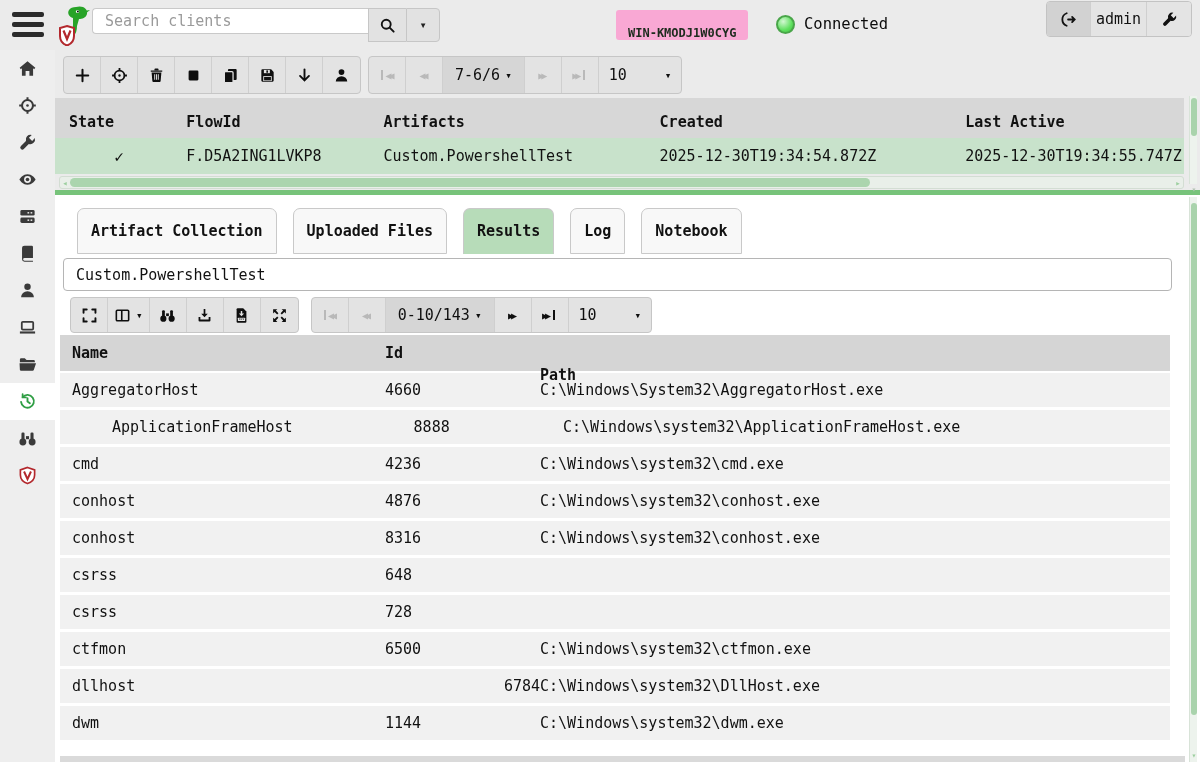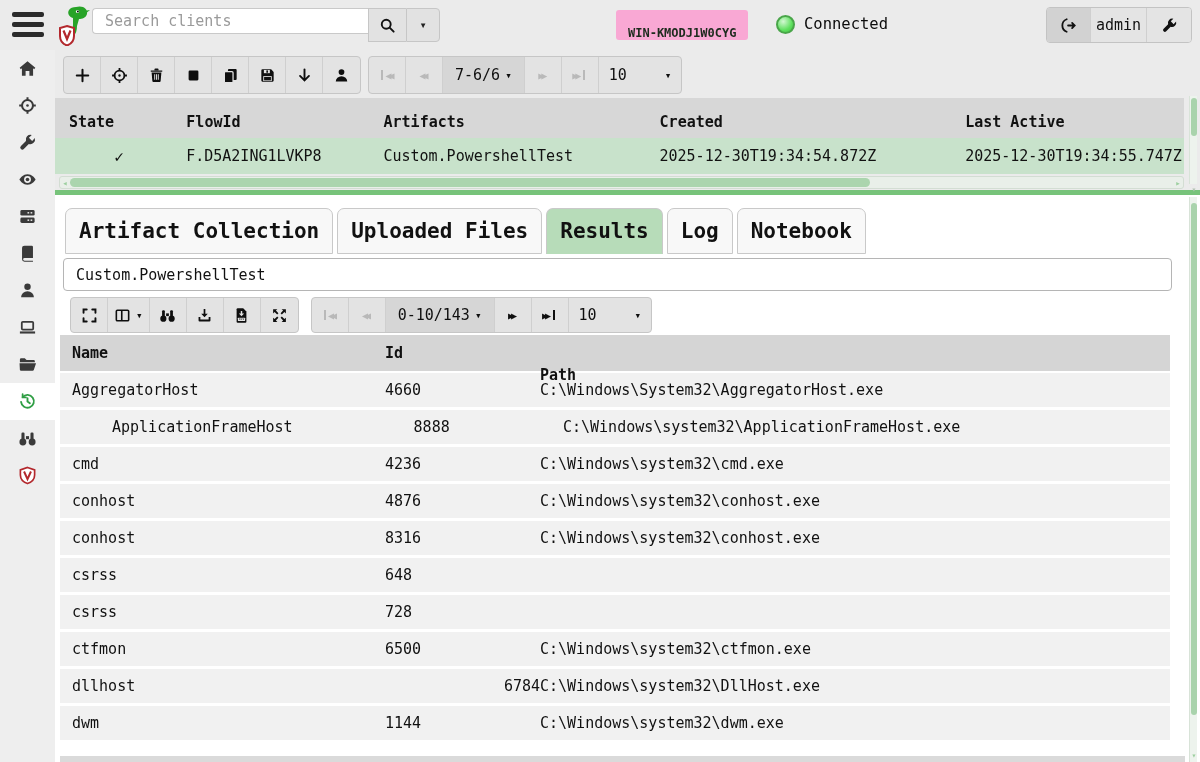--- a/index.html
+++ b/index.html
@@ -17,21 +17,21 @@
     border-radius:4px 0 0 4px; padding:0 12px; font:15px "DejaVu Sans Mono",monospace; color:#222; background:#fff; outline:none; }
   .search-input::placeholder { color:#9a9a9a; }
   .tb-btn { height:34px; background:#e2e2e2; border:1px solid #c6c6c6; display:flex; align-items:center; justify-content:center; cursor:pointer; }
   .btn-search { width:38px; border-right:none; }
   .btn-caret { width:34px; border-radius:0 4px 4px 0; font-size:12px; color:#222; }
   .client-badge { position:absolute; left:616px; top:10px; height:30px; line-height:30px;
     background:#f9a8d4; color:#1e2b1e; border-radius:3px; padding:8px 12px; font-size:12px; font-weight:600; }
   .status-dot { position:absolute; left:776px; top:15px; width:19px; height:19px; border-radius:50%;
     background:radial-gradient(circle at 35% 30%, #d2f8d2, #5fe05f 60%, #3ec23e); border:2px solid #49a549; }
   .status-label { position:absolute; left:804px; top:15px; font-size:15.5px; color:#0c0c0c; }
-  .user-group { position:absolute; right:8px; top:7px; height:36px; display:flex;
+  .user-group { position:absolute; right:8px; top:1px; height:36px; display:flex;
     border:1px solid #c3c3c3; border-radius:4px; overflow:hidden; }
   .user-group .seg { height:100%; display:flex; align-items:center; justify-content:center; background:#e4e4e4; border-right:1px solid #cfcfcf; }
   .user-group .seg:last-child { border-right:none; }
   .seg-logout { width:44px; background:#d2d2d2 !important; cursor:pointer; }
   .seg-user { width:56px; font-size:15px; }
   .seg-wrench { width:44px; cursor:pointer; }
   .icon svg { display:block; }
   .seg .icon svg, .tb-btn .icon svg { width:17px; height:17px; }
 
   
@@ -71,21 +71,21 @@
   .hscroll .arrow { color:#9ccf9f; font-size:9px; width:10px; text-align:center; }
   .hscroll .thumb { height:9px; width:800px; background:#abd5ae; border-radius:5px; }
   .hscroll .rest { flex:1; }
 
   .green-divider { position:absolute; left:55px; top:190px; width:1145px; height:5px; background:#77c37a; }
 
   
   .panel { position:absolute; left:55px; top:195px; width:1145px; height:567px; background:#fff; }
   .tabs { position:absolute; left:10px; top:13px; display:flex; gap:4px; height:46px; }
   .tab { border:1px solid #c9c9c9; border-radius:7px 7px 0 0; background:#f8f8f8; padding:0 13px;
-    display:flex; align-items:center; font-size:21px; font-weight:600; cursor:pointer; }
+    display:flex; align-items:center; font-size:15px; font-weight:600; cursor:pointer;margin-left:12px; }
   .tab.active { background:#b7dcb9; border-bottom-color:#b7dcb9; }
   .artifact-input { position:absolute; left:8px; top:63px; width:1109px; height:33px; border:1px solid #b5b5b5;
     border-radius:4px; padding:0 12px; font:15px "DejaVu Sans Mono",monospace; background:#fff; color:#111; outline:none; }
   .results-toolbar { position:absolute; left:15px; top:102px; display:flex; gap:12px; }
   .results-toolbar .btn-group { height:36px; }
 
   .rtable { position:absolute; left:5px; top:140px; width:1110px; }
   .rheader { height:36px; background:#d5d5d5; display:flex; align-items:center; margin-bottom:2px; }
   .rheader .th { font-weight:700; font-size:15px; }
   .rrow { height:34px; background:#f1f1f1; display:flex; align-items:center; margin-bottom:3px; cursor:pointer; }

